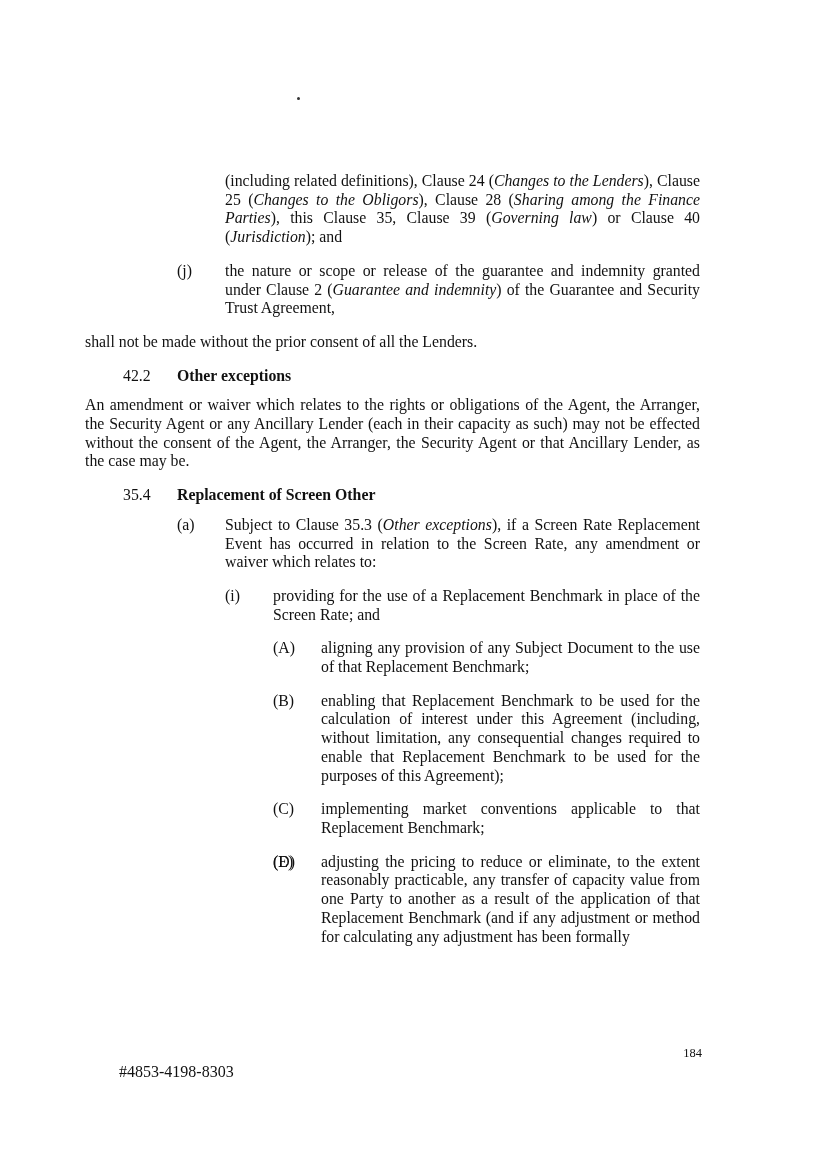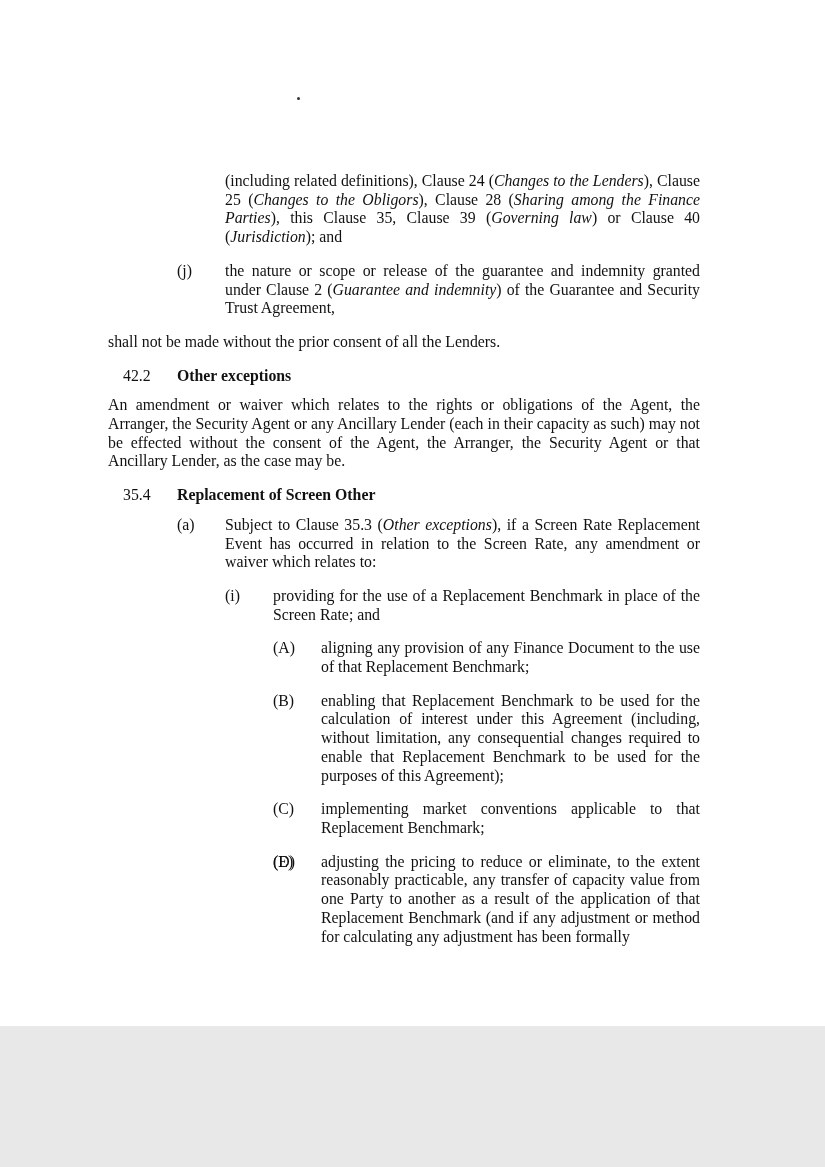--- a/index.html
+++ b/index.html
@@ -1,34 +1,34 @@
 <!DOCTYPE html>
 <html><head>
 <meta charset="utf-8">
 <style>
   html, body { margin: 0; padding: 0; background: #e8e8e8; }
   .page {
     position: relative;
     width: 825px;
-    height: 1026px;
+    height: 1167px;
     margin: 0 auto;
     background: #ffffff;
     font-family: "Liberation Serif", "DejaVu Serif", serif;
     font-size: 15.8px;
     line-height: 18.7px;
     color: #111;
     overflow: hidden;
   }
   .doc { position: absolute; top: 172px; left: 0; right: 0; }
   p, h2 { margin: 0; padding: 0; font-size: inherit; }
   .block { margin-bottom: 15px; }
   .just { text-align: justify; }
   
   .txt-l1 { margin-left: 225px; margin-right: 125px; }
-  .txt-l0 { margin-left: 108px; margin-right: 125px; }
+  .txt-l0 { margin-left: 85px; margin-right: 125px; }
   .txt-l2 { margin-left: 273px; margin-right: 125px; }
   .txt-l3 { margin-left: 321px; margin-right: 125px; }
   .item { position: relative; }
   .marker { position: absolute; top: 0; }
   .m-l1 { left: 177px; }
   .m-l2 { left: 225px; }
   .m-l3 { left: 273px; }
   .section { position: relative; margin-bottom: 11px; }
   .sec-num { position: absolute; left: 123px; top: 0; font-weight: normal; }
   .sec-head { margin-left: 177px; font-weight: bold; font-size: inherit; line-height: inherit; }
@@ -81,21 +81,21 @@
       <p class="just txt-l1"><span>Subject to Clause 35.3 (</span><i>Other exceptions</i><span>), if a Screen Rate Replacement Event has occurred in relation to the Screen Rate, any amendment or waiver which relates to:</span></p>
     </div>
 
     <div class="item block">
       <span class="marker m-l2">(i)</span>
       <p class="just txt-l2">providing for the use of a Replacement Benchmark in place of the Screen Rate; and</p>
     </div>
 
     <div class="item block">
       <span class="marker m-l3">(A)</span>
-      <p class="just txt-l3">aligning any provision of any Finance Document to the use of that Replacement Benchmark;</p>
+      <p class="just txt-l3">aligning any provision of any Subject Document to the use of that Replacement Benchmark;</p>
     </div>
 
     <div class="item block">
       <span class="marker m-l3">(B)</span>
       <p class="just txt-l3">enabling that Replacement Benchmark to be used for the calculation of interest under this Agreement (including, without limitation, any consequential changes required to enable that Replacement Benchmark to be used for the purposes of this Agreement);</p>
     </div>
 
     <div class="item block">
       <span class="marker m-l3">(C)</span>
       <p class="just txt-l3">implementing market conventions applicable to that Replacement Benchmark;</p>

